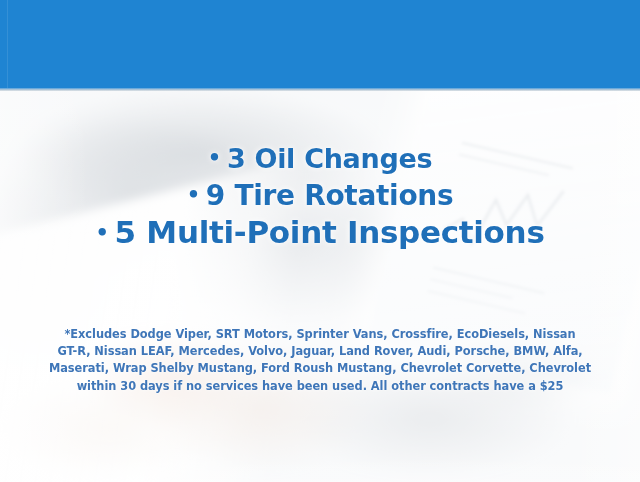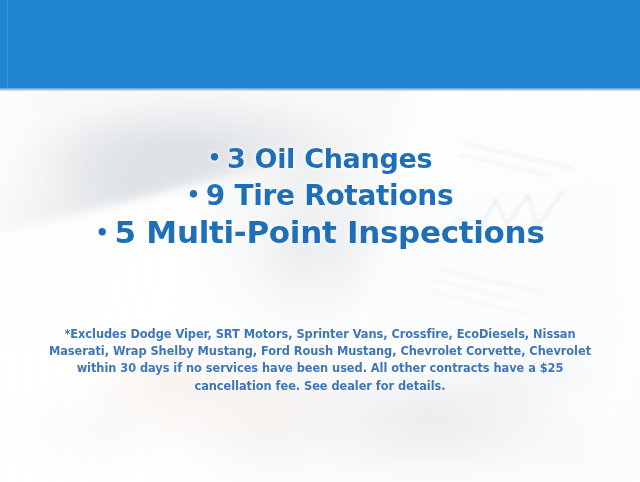--- a/index.html
+++ b/index.html
@@ -225,18 +225,18 @@
   <div class="banner-title"><span>ExtraCare Package</span><span class="star">*</span></div>
 
   <div class="bullets">
     <div class="bullet-line l1"><span class="dot">•</span><span>3 Oil Changes</span></div>
     <div class="bullet-line l2"><span class="dot">•</span><span>9 Tire Rotations</span></div>
     <div class="bullet-line l3"><span class="dot">•</span><span>5 Multi-Point Inspections</span></div>
   </div>
 
   <div class="disclaimer">
     <p>*Excludes Dodge Viper, SRT Motors, Sprinter Vans, Crossfire, EcoDiesels, Nissan</p>
+    <p>GT-R, Nissan LEAF, Mercedes, Volvo, Jaguar, Land Rover, Audi, Porsche, BMW, Alfa,</p>
     <p>Maserati, Wrap Shelby Mustang, Ford Roush Mustang, Chevrolet Corvette, Chevrolet</p>
     <p>within 30 days if no services have been used. All other contracts have a $25</p>
-    <p>cancellation fee. See dealer for details.</p>
   </div>
 
 </div>
 
 </body></html>

